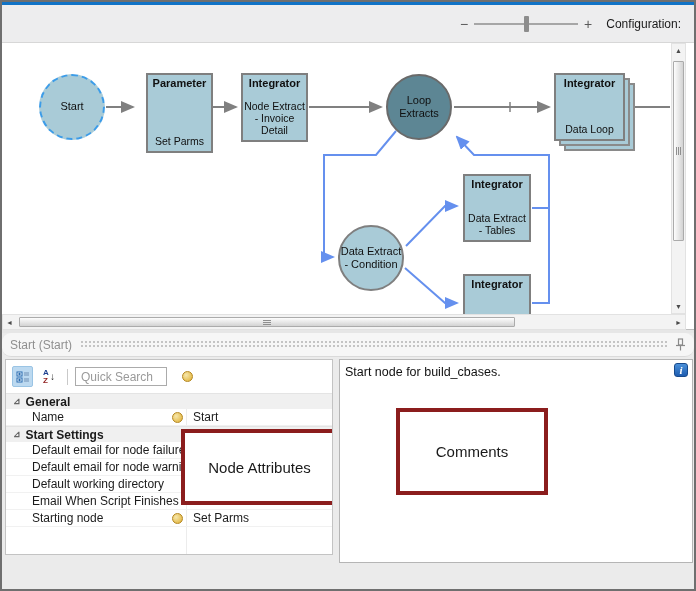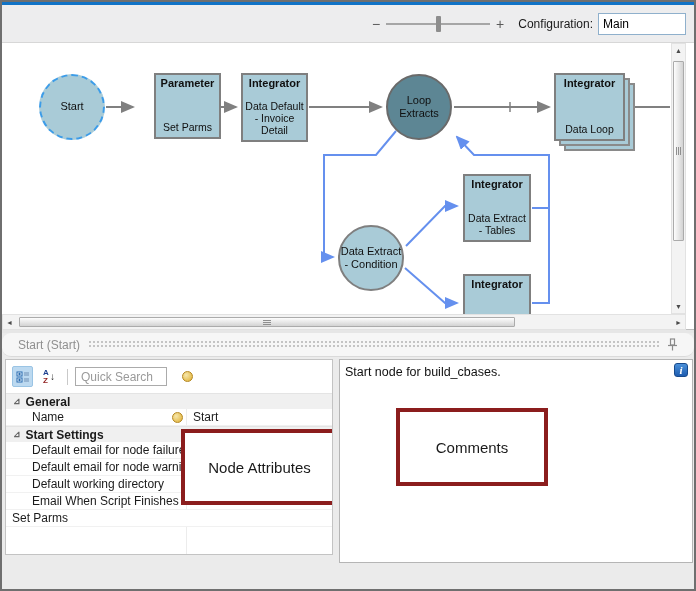--- a/index.html
+++ b/index.html
@@ -75,21 +75,21 @@
   .grip-h { position: absolute; left: 50%; top: 2px; width: 8px; height: 5px; transform: translateX(-50%);
     background: repeating-linear-gradient(to bottom, #8f8f8f 0 1px, transparent 1px 2px); }
   .grip-v { position: absolute; top: 50%; left: 2px; height: 8px; width: 5px; transform: translateY(-50%);
     background: repeating-linear-gradient(to right, #8f8f8f 0 1px, transparent 1px 2px); }
   .hscroll .scroll-arrow.right { margin-left: auto; }
 
   
   .splitter { height: 4px; background: #e6e6e6; border-top: 1px solid #bcbcbc; }
   .pane-header {
     height: 24px; background: #f6f6f6; border-bottom: 1px solid #dadada;
-    display: flex; align-items: center; padding: 0 16px; gap: 8px; border-radius: 9px;
+    display: flex; align-items: center; padding: 0 8px; gap: 8px; border-radius: 9px;
   }
   .pane-title { font-size: 12px; color: #8f8f8f; white-space: nowrap; }
   .dotted-fill { flex: 1; height: 9px;
     background-image: radial-gradient(#c4c4c4 0.9px, transparent 1px); background-size: 4px 4px; }
   .pin-icon { flex: 0 0 auto; display: block; }
 
   
   .props { position: relative; height: 210px; background: #ebebeb; }
 
   .attr-panel {
@@ -147,39 +147,38 @@
     position: absolute; left: 337px; top: 2px; width: 354px; height: 204px;
     background: #fff; border: 1px solid #b5b5b5;
   }
   .comments-text { font-size: 12.5px; color: #111; padding: 5px 24px 0 5px; }
   .info-icon {
     position: absolute; top: 3px; right: 4px; width: 14px; height: 14px;
     background: linear-gradient(#4a90d9, #1d5cb0); border: 1px solid #174a8c; border-radius: 3px;
     color: #fff; font-family: "Liberation Serif", serif; font-weight: bold; font-style: italic;
     font-size: 11px; line-height: 12px; text-align: center;
   }
-  .comments-overlay { left: 56px; top: 48px; width: 152px; height: 78px; }
+  .comments-overlay { left: 56px; top: 48px; width: 152px; height: 87px; }
 </style>
 </head>
 <body>
 
 <div id="window">
 
   <div class="accent-strip"></div>
 
   <div class="toolbar">
     <div class="zoom-group">
       <span class="zoom-glyph">−</span>
       <span class="slider-track">
         <span class="slider-thumb"></span>
       </span>
       <span class="zoom-glyph">+</span>
     </div>
     <span class="config-label">Configuration:</span>
-    <input class="config-input" value="Main" style="">
   </div>
 
   <div class="canvas-wrap">
     <div class="canvas">
 
       <svg class="connector-layer" width="668" height="271">
         <defs>
           <marker id="arrow-gray" markerWidth="7" markerHeight="7" refX="6" refY="3" orient="auto">
             <path d="M0,0 L7,3 L0,6 z" fill="#808080"></path>
           </marker>
@@ -200,28 +199,28 @@
         <path d="M404 203 L443 163 L455 163" fill="none" stroke="#6590ee" stroke-width="2" marker-end="url(#arrow-blue)"></path>
         <path d="M403 225 L443 260 L455 260" fill="none" stroke="#6590ee" stroke-width="2" marker-end="url(#arrow-blue)"></path>
         <path d="M530 260 L547 260 L547 112 L472 112 L455 94" fill="none" stroke="#6590ee" stroke-width="2" marker-end="url(#arrow-blue)"></path>
         <path d="M530 165 L547 165" fill="none" stroke="#6590ee" stroke-width="2"></path>
       </svg>
 
       <div class="circle-node start-node" style="left:37px; top:31px;">
         <span>Start</span>
       </div>
 
-      <div class="node" style="left:152px; top:30px; width:67px; height:66px;">
+      <div class="node" style="left:144px; top:30px; width:67px; height:80px;">
         <span class="ntype">Parameter</span>
         <span class="nname">Set Parms</span>
       </div>
 
       <div class="node" style="left:239px; top:30px; width:67px; height:69px;">
         <span class="ntype">Integrator</span>
-        <span class="nname">Data Default - Invoice Detail</span>
+        <span class="nname">Node Extract - Invoice Detail</span>
       </div>
 
       <div class="circle-node loop-node" style="left:384px; top:31px;">
         <span>Loop Extracts</span>
       </div>
 
       <div class="stack-back" style="left:562px; top:40px; width:71px; height:68px;"></div>
       <div class="stack-back" style="left:557px; top:35px; width:71px; height:68px;"></div>
       <div class="node" style="left:552px; top:30px; width:71px; height:68px;">
         <span class="ntype">Integrator</span>
@@ -334,20 +333,24 @@
             </span>
           <span class="prop-value"></span>
         </div>
         <div class="prop-row">
           <span class="prop-name">
               <span>Email When Script Finishes</span>
             </span>
           <span class="prop-value"></span>
         </div>
         <div class="prop-row">
+          <span class="prop-name">
+              <span>Starting node</span>
+              <span class="coin"></span>
+            </span>
           <span class="prop-value">Set Parms</span>
         </div>
         <div class="grid-rest">
             <div class="left"></div>
           </div>
       </div>
 
       <div class="overlay-box attr-overlay">
         <span>Node Attributes</span>
       </div>

